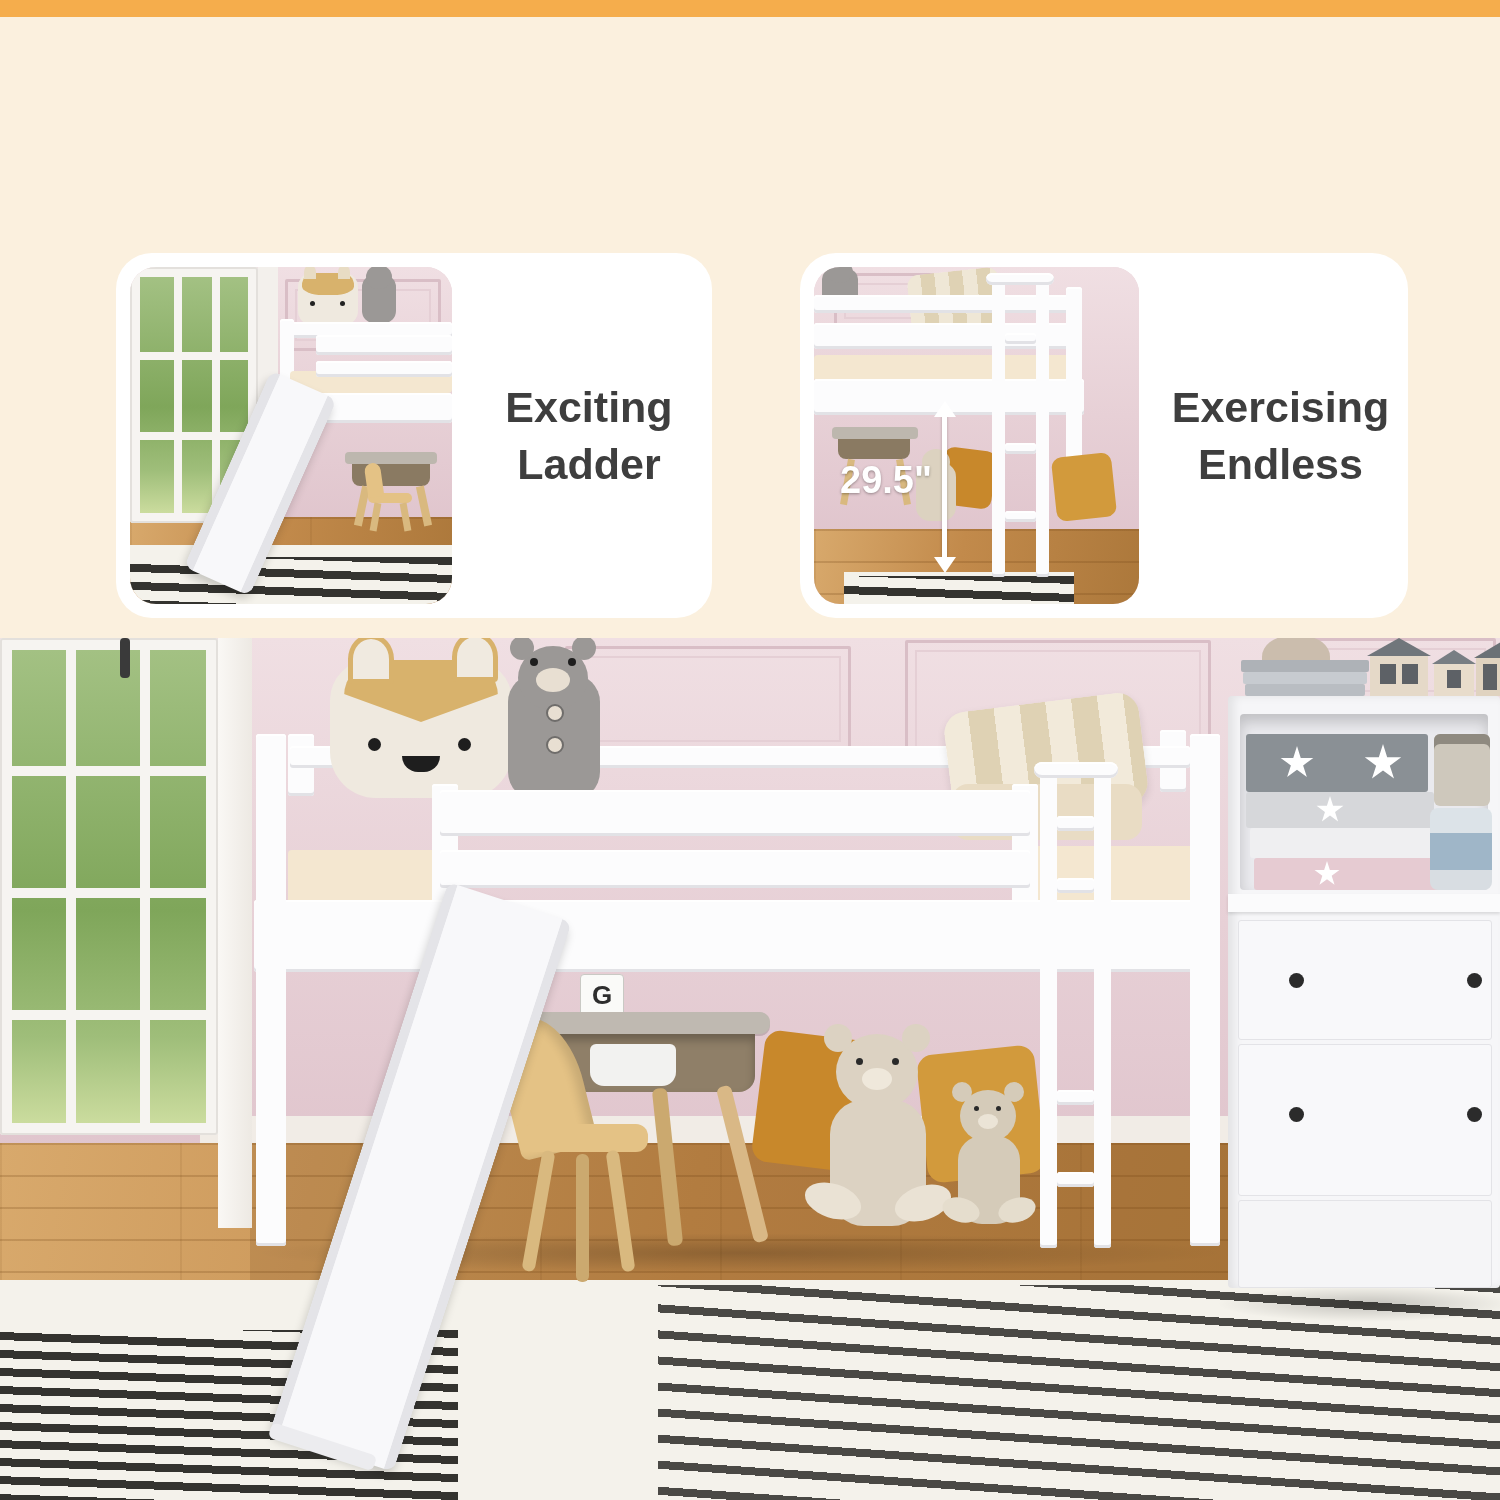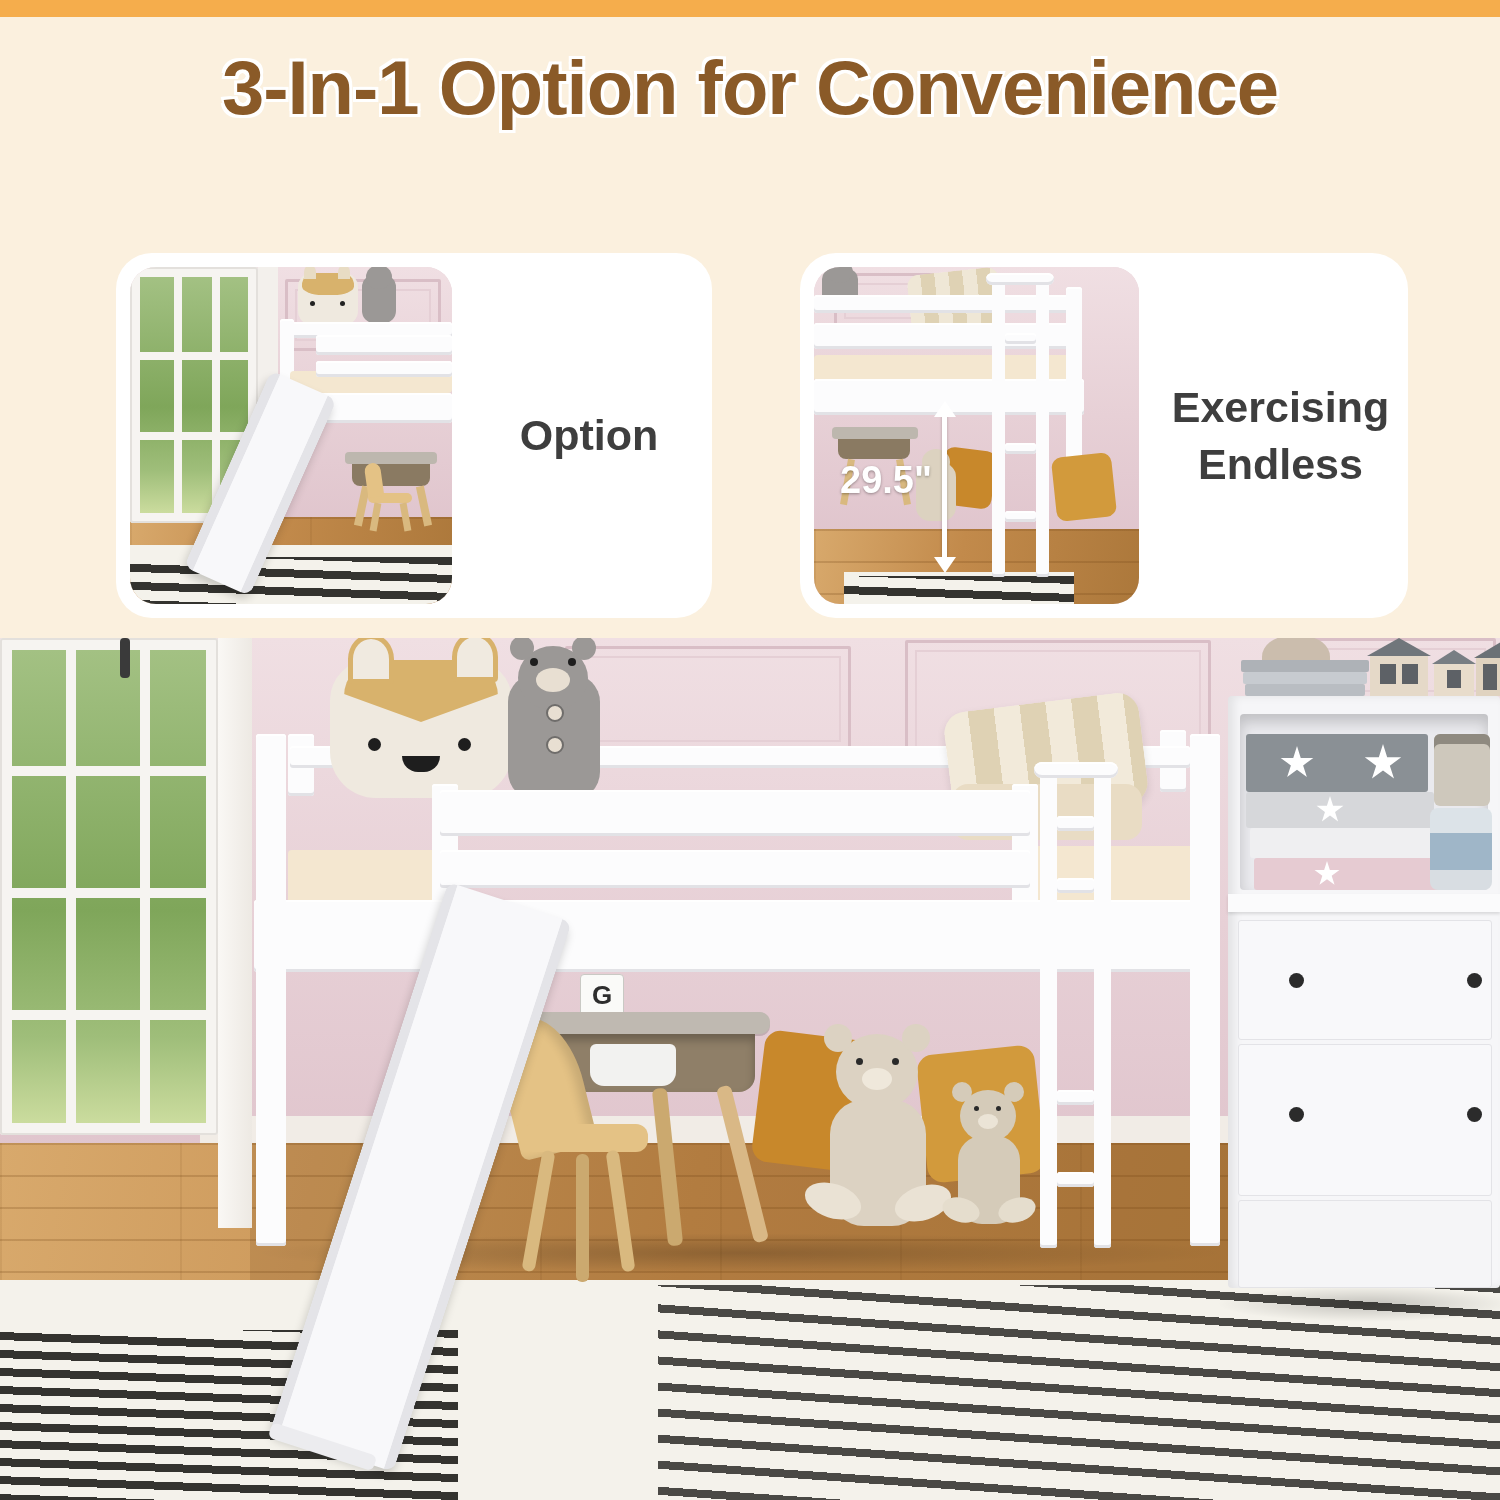--- a/index.html
+++ b/index.html
@@ -49,21 +49,20 @@
   .arrow-head{width:0;height:0;border-left:11px solid transparent;border-right:11px solid transparent;}
 </style>
 </head>
 <body>
 
 <div class="poster">
 
   <div class="abs top-strip"></div>
 
   <div class="abs title">
-    <span>3-In-1 Option for Convenience</span>
   </div>
 
   <div class="abs card" style="left:116px;top:253px;width:596px;height:365px;">
     <div class="card-photo" style="width:322px;height:337px;">
       <div class="abs wall" style="left:0;top:0;width:322px;height:258px;"></div>
       <div class="abs panel" style="left:155px;top:12px;width:150px;height:66px;">
           <div class="inner"></div>
         </div>
       <div class="abs wood" style="left:0;top:250px;width:322px;height:87px;">
           <div class="planks"></div>
@@ -103,21 +102,22 @@
       <div class="abs" style="left:228px;top:219px;width:8px;height:40px;background:#D9B97F;transform:rotate(12deg);"></div>
       <div class="abs" style="left:290px;top:219px;width:8px;height:40px;background:#D9B97F;transform:rotate(-12deg);"></div>
       <div class="abs" style="left:238px;top:226px;width:44px;height:10px;background:#E4C285;border-radius:5px;"></div>
       <div class="abs" style="left:236px;top:196px;width:16px;height:34px;background:#E4C285;border-radius:8px 8px 0 0;transform:rotate(-8deg);"></div>
       <div class="abs" style="left:242px;top:236px;width:7px;height:28px;background:#D9B97F;transform:rotate(10deg);"></div>
       <div class="abs" style="left:272px;top:236px;width:7px;height:28px;background:#D9B97F;transform:rotate(-10deg);"></div>
 
       <div class="abs slide" style="left:138px;top:118px;width:52px;height:215px;transform:rotate(24deg);transform-origin:50% 0;"></div>
     </div>
     <div class="card-label">
-      <span>Option</span>
+      <span>Exciting</span>
+      <span>Ladder</span>
     </div>
   </div>
 
   <div class="abs card" style="left:800px;top:253px;width:608px;height:365px;">
     <div class="card-photo" style="width:325px;height:337px;">
       <div class="abs wall" style="left:0;top:0;width:325px;height:270px;"></div>
       <div class="abs panel" style="left:20px;top:6px;width:130px;height:50px;">
           <div class="inner"></div>
         </div>
       <div class="abs wood" style="left:0;top:262px;width:325px;height:75px;">

